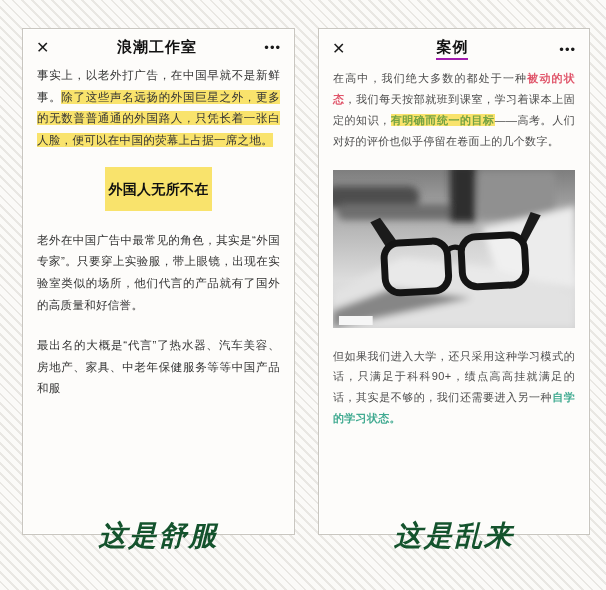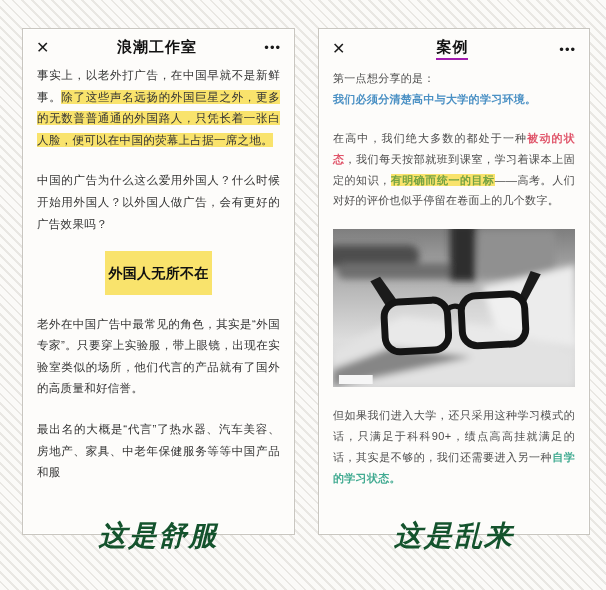--- a/index.html
+++ b/index.html
@@ -49,35 +49,33 @@
 <body>
 
 <div class="card left">
   <div class="card-header">
     <span class="close-icon">✕</span>
     <span class="card-title">浪潮工作室</span>
     <span class="more-icon">•••</span>
   </div>
   <div class="card-body">
     <p><span>事实上，以老外打广告，在中国早就不是新鲜事。</span><span class="hl">除了这些声名远扬的外国巨星之外，更多的无数普普通通的外国路人，只凭长着一张白人脸，便可以在中国的荧幕上占据一席之地。</span></p>
-    <p>中国的广告为什么这么爱用外国人？什么时候开始用外国人？以外国人做广告，会有更好的广告效果吗？</p>
     <div class="center-heading"><span class="hl">外国人无所不在</span></div>
     <p>老外在中国广告中最常见的角色，其实是“外国专家”。只要穿上实验服，带上眼镜，出现在实验室类似的场所，他们代言的产品就有了国外的高质量和好信誉。</p>
     <p>最出名的大概是“代言”了热水器、汽车美容、房地产、家具、中老年保健服务等等中国产品和服</p>
   </div>
 </div>
 
 <div class="card right">
   <div class="card-header">
     <span class="close-icon">✕</span>
     <span class="card-title underlined">案例</span>
     <span class="more-icon">•••</span>
   </div>
   <div class="card-body">
-    <p><span>第一点想分享的是：</span><br><span class="run-blue">我们必须分清楚高中与大学的学习环境。</span></p>
     <p><span>在高中，我们绝大多数的都处于一种</span><span class="run-red">被动的状态</span><span>，我们每天按部就班到课室，学习着课本上固定的知识，</span><span class="run-green-hl">有明确而统一的目标</span><span>——高考。人们对好的评价也似乎停留在卷面上的几个数字。</span></p>
     <figure class="article-image" style="margin-left:0;margin-right:0" aria-label="黑白照片：书桌上的一副黑框眼镜">
       <svg viewBox="0 0 244 158" preserveAspectRatio="none" role="img">
         <defs>
           <linearGradient id="pbg" x1="0" y1="0" x2="0" y2="1">
             <stop offset="0" stop-color="#7e7e7e"></stop>
             <stop offset="0.35" stop-color="#b4b4b4"></stop>
             <stop offset="0.7" stop-color="#dddddd"></stop>
             <stop offset="1" stop-color="#d0d0d0"></stop>
           </linearGradient>

